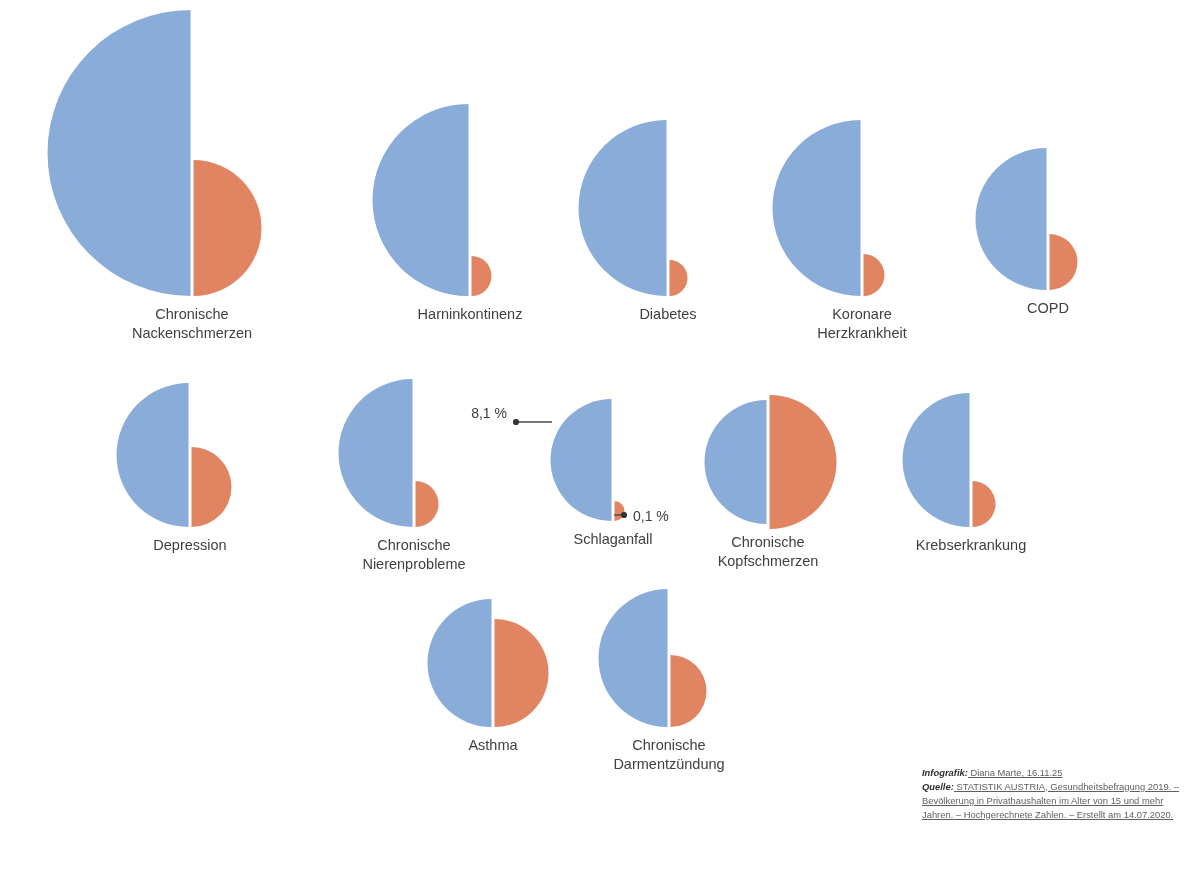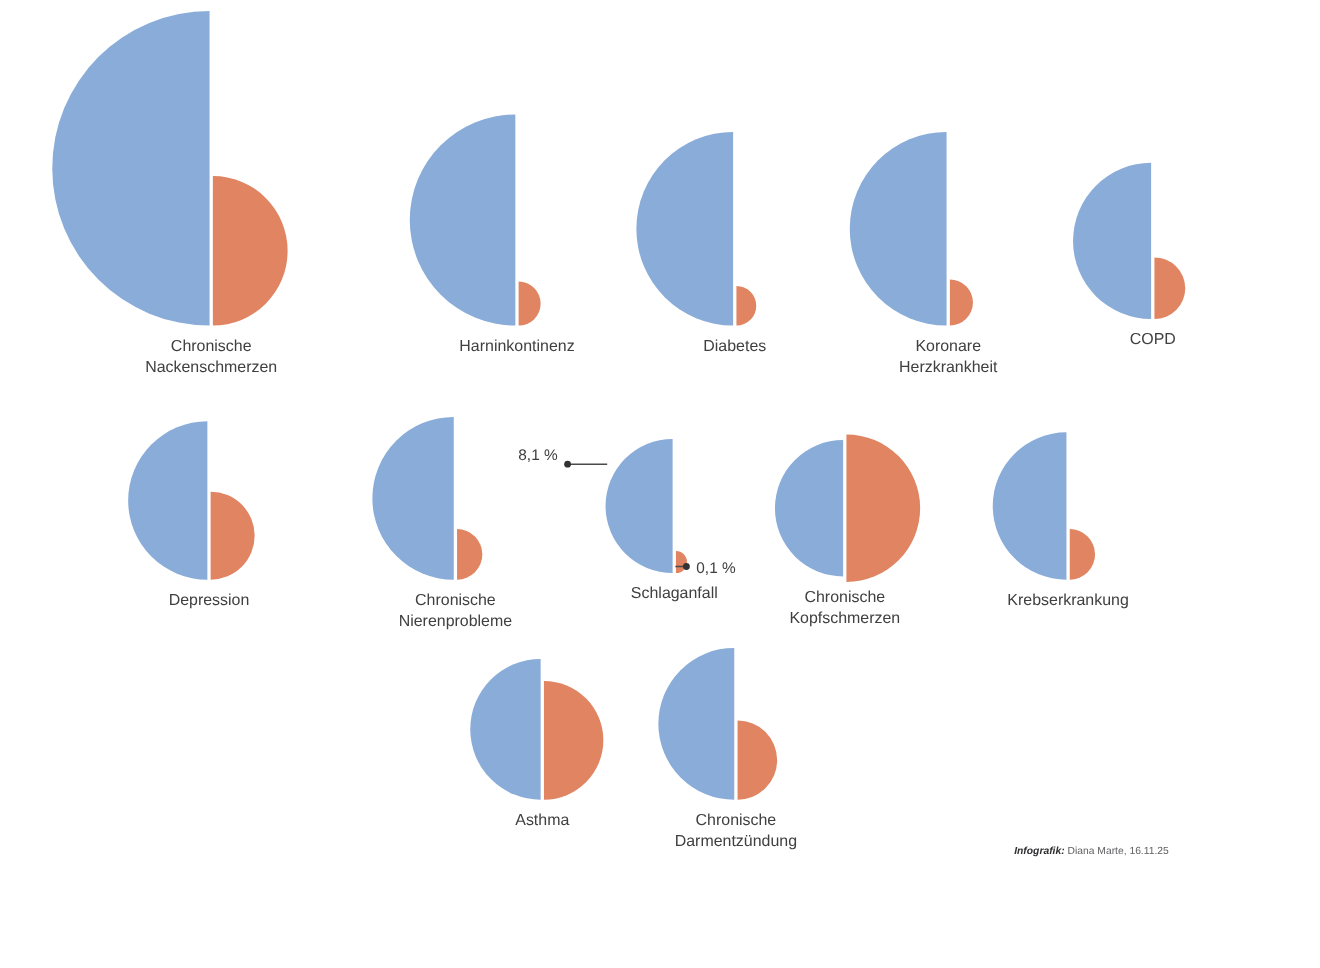--- a/index.html
+++ b/index.html
@@ -47,21 +47,21 @@
     font-size:9.4px;
     line-height:1.45;
     color:#59595b;
     margin:0;
   }
   .credit-key{
     font-weight:bold;
     color:#2e2e30;
     font-style:italic;
   }
-  .credit-val{color:#606063;}
+  .credit-val{color:#606063;text-decoration:underline;}
   .src-body{
     font-size:9.4px;
     line-height:1.5;
     color:#606063;
     margin:0;
   }
 </style>
 </head>
 <body>
 
@@ -137,13 +137,16 @@
         <path d="M 670.5 655 A 36 36 0 0 1 670.5 727 Z" fill="#E08461"></path>
         <text x="669" y="750" class="cat-label"><tspan x="669" dy="0">Chronische</tspan><tspan x="669" dy="19">Darmentzündung</tspan></text>
       </g>
     </svg>
 </div>
 
 <div id="credits">
   <p class="credit-block credit-line">
     <span class="credit-key">Infografik:</span><span class="credit-val"> Diana Marte, 16.11.25</span>
   </p>
+  <p class="credit-block src-body">
+    <span class="credit-key">Quelle:</span><span class="credit-val"> STATISTIK AUSTRIA, Gesundheitsbefragung 2019. –  Bevölkerung in Privathaushalten im Alter von 15 und mehr Jahren. –  Hochgerechnete Zahlen. – Erstellt am 14.07.2020.</span>
+  </p>
 </div>
 
 </body></html>

